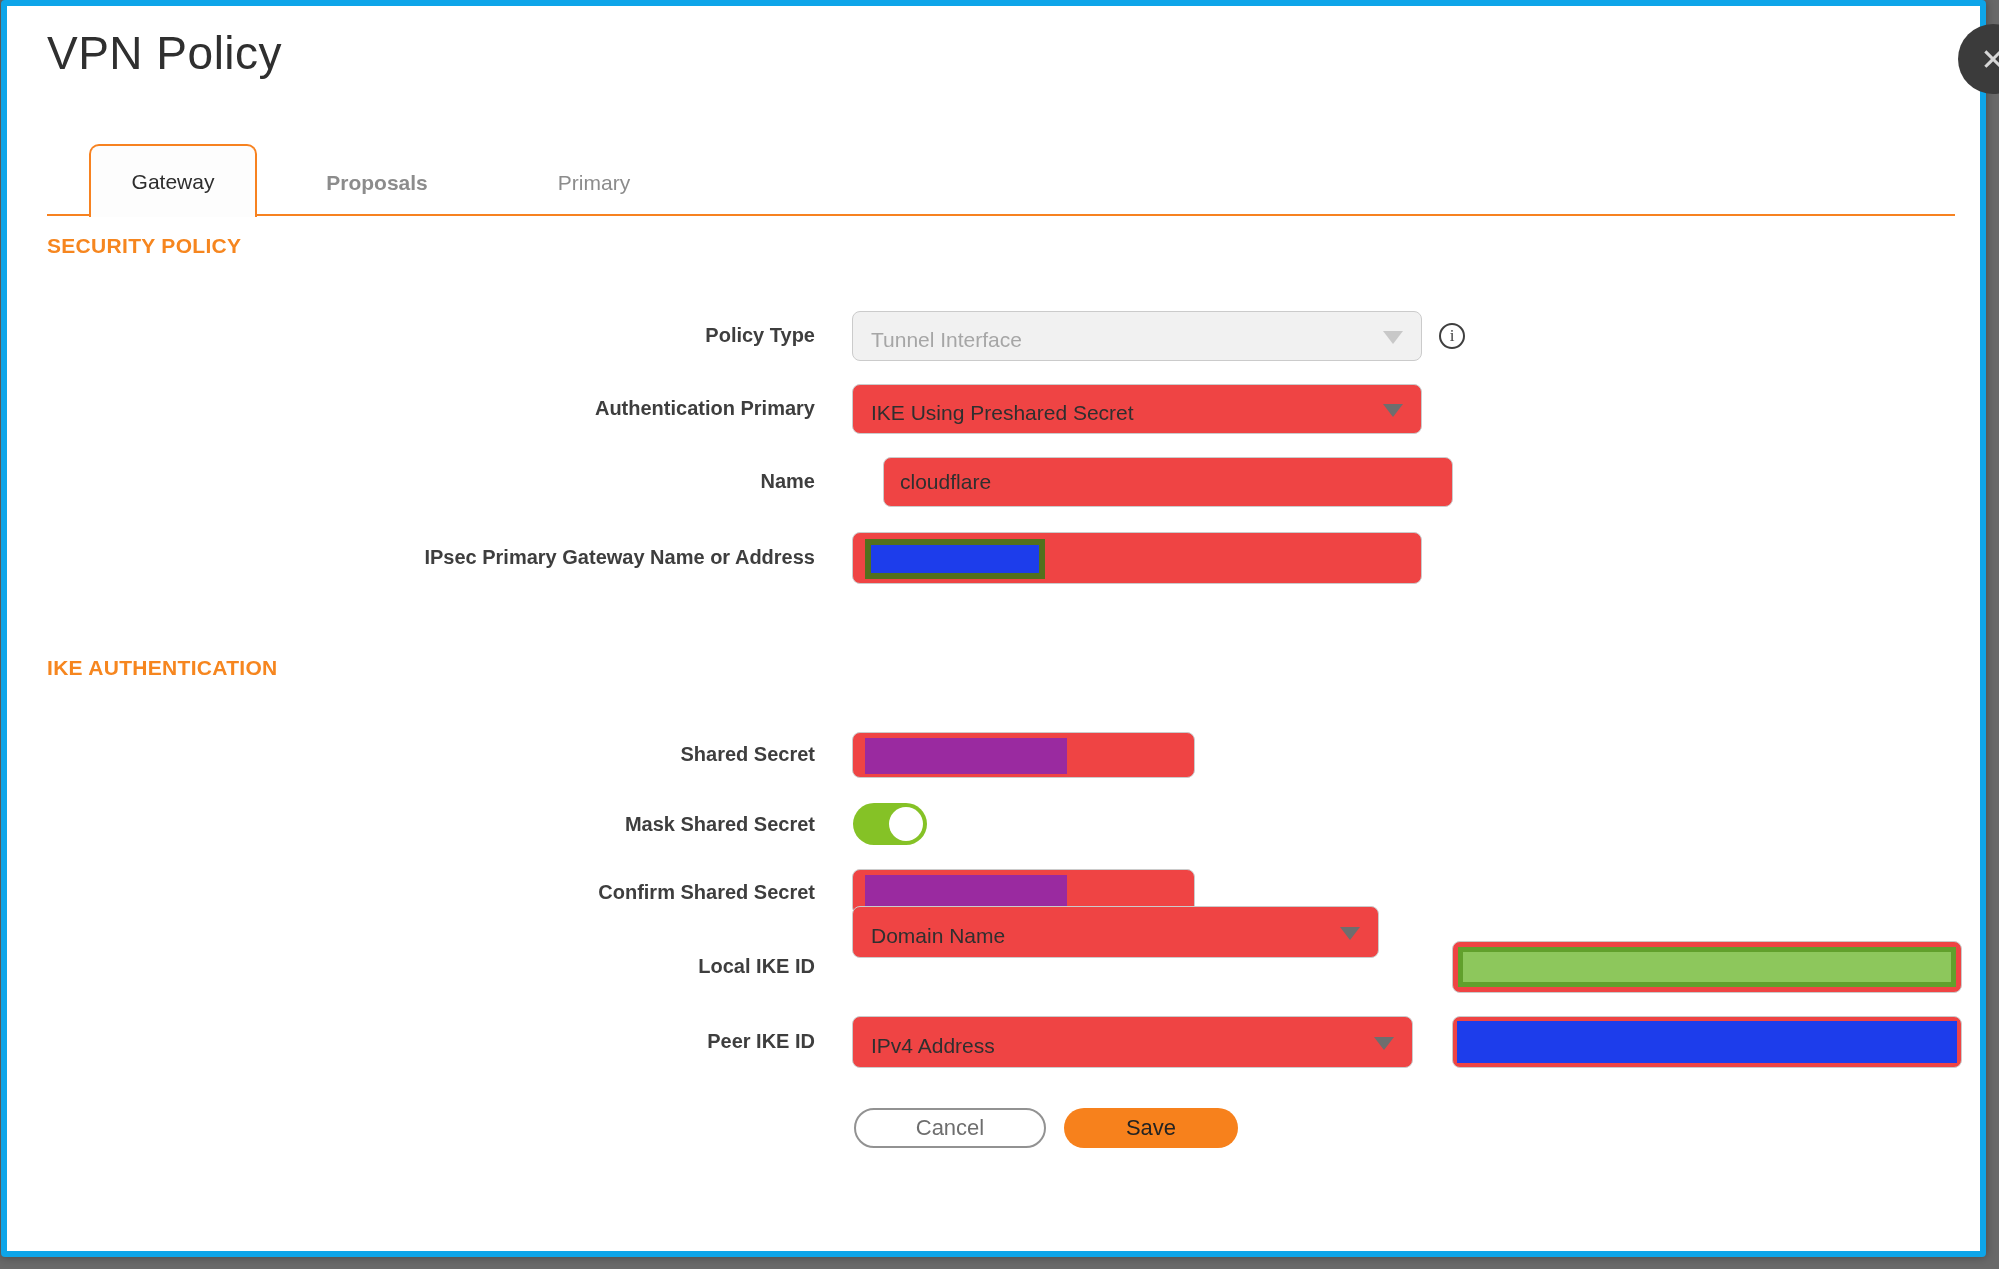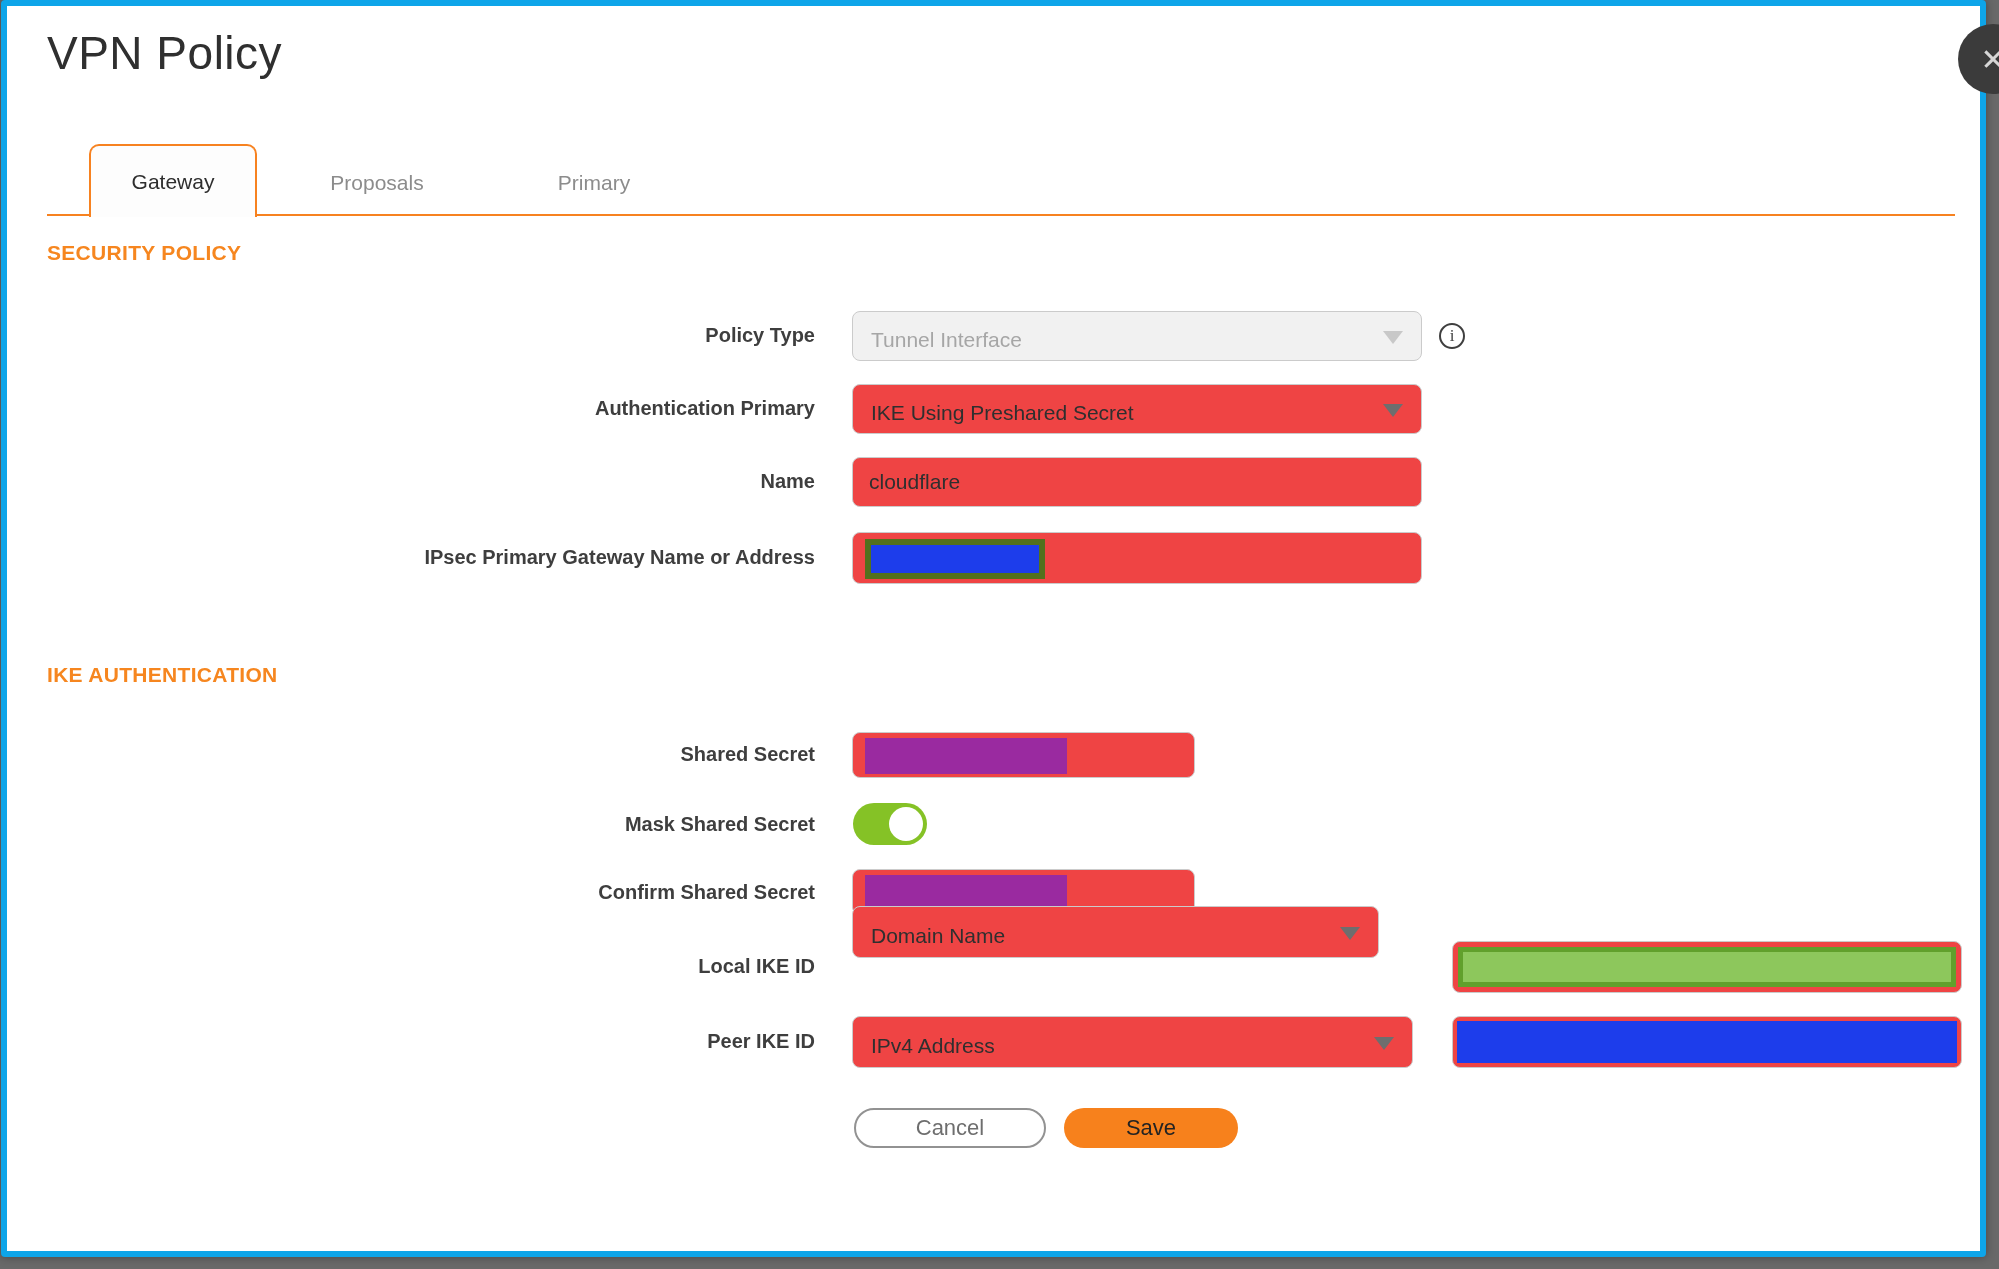--- a/index.html
+++ b/index.html
@@ -36,47 +36,46 @@
   .tab-active{
     position:absolute;left:82px;top:138px;width:168px;height:73px;
     border:2px solid var(--accent);border-bottom:none;border-radius:10px 10px 0 0;
     background:#fdfdfd;z-index:2;display:flex;align-items:center;justify-content:center;
     font-size:21px;color:#2e2e2e;
   }
   .tab-inactive{
     position:absolute;top:160px;height:34px;display:flex;align-items:center;justify-content:center;
     font-size:21px;color:#8c8c8c;cursor:pointer;
   }
-  .tab-proposals{left:305px;width:130px;}
+  .tab-proposals{left:305px;width:130px;font-weight:bold;}
   .tab-advanced{left:522px;width:130px;}
   
   .section-heading{
     position:absolute;left:40px;font-size:21px;font-weight:700;color:var(--heading);
     letter-spacing:.3px;
-    margin-top:7px;
   }
   
   .row-label{
     position:absolute;left:230px;width:578px;text-align:right;
     font-size:20px;font-weight:700;color:var(--label-color);
   }
   
   .field{
     position:absolute;background:#ef4444;border:1px solid var(--field-border);border-radius:8px;
   }
   .select{display:flex;align-items:center;padding:8px 48px 0 18px;font-size:21px;color:#2f2f2f;cursor:pointer;}
   .select .caret{
     position:absolute;right:18px;top:50%;margin-top:-5px;width:0;height:0;
     border-left:10px solid transparent;border-right:10px solid transparent;
     border-top:13px solid #6e6e6e;
   }
   .select.disabled{background:#f1f1f1;color:#a6a6a6;cursor:default;}
   .select.disabled .caret{border-top-color:#c8c8c8;}
   .text-input{
-    padding:0 16px;font-size:21px;color:#2f2f2f;font-family:"Liberation Sans",sans-serif;outline:none;
+    padding:0 16px;font-size:21px;color:#2f2f2f;font-family:"Liberation Sans",sans-serif;outline:none;margin-left:31px;
   }
   .info-icon{
     position:absolute;left:1432px;top:317px;width:26px;height:26px;border:2px solid #3f3f3f;
     border-radius:50%;display:flex;align-items:center;justify-content:center;
     font-family:"Liberation Serif",serif;font-size:17px;color:#3f3f3f;font-style:normal;
   }
   
   .redact{position:absolute;}
   .redact-gateway{left:12px;top:6px;width:180px;height:40px;background:var(--redact-blue);border:6px solid var(--redact-olive-border);}
   .redact-purple{left:12px;top:5px;width:202px;height:36px;background:var(--redact-purple);}

